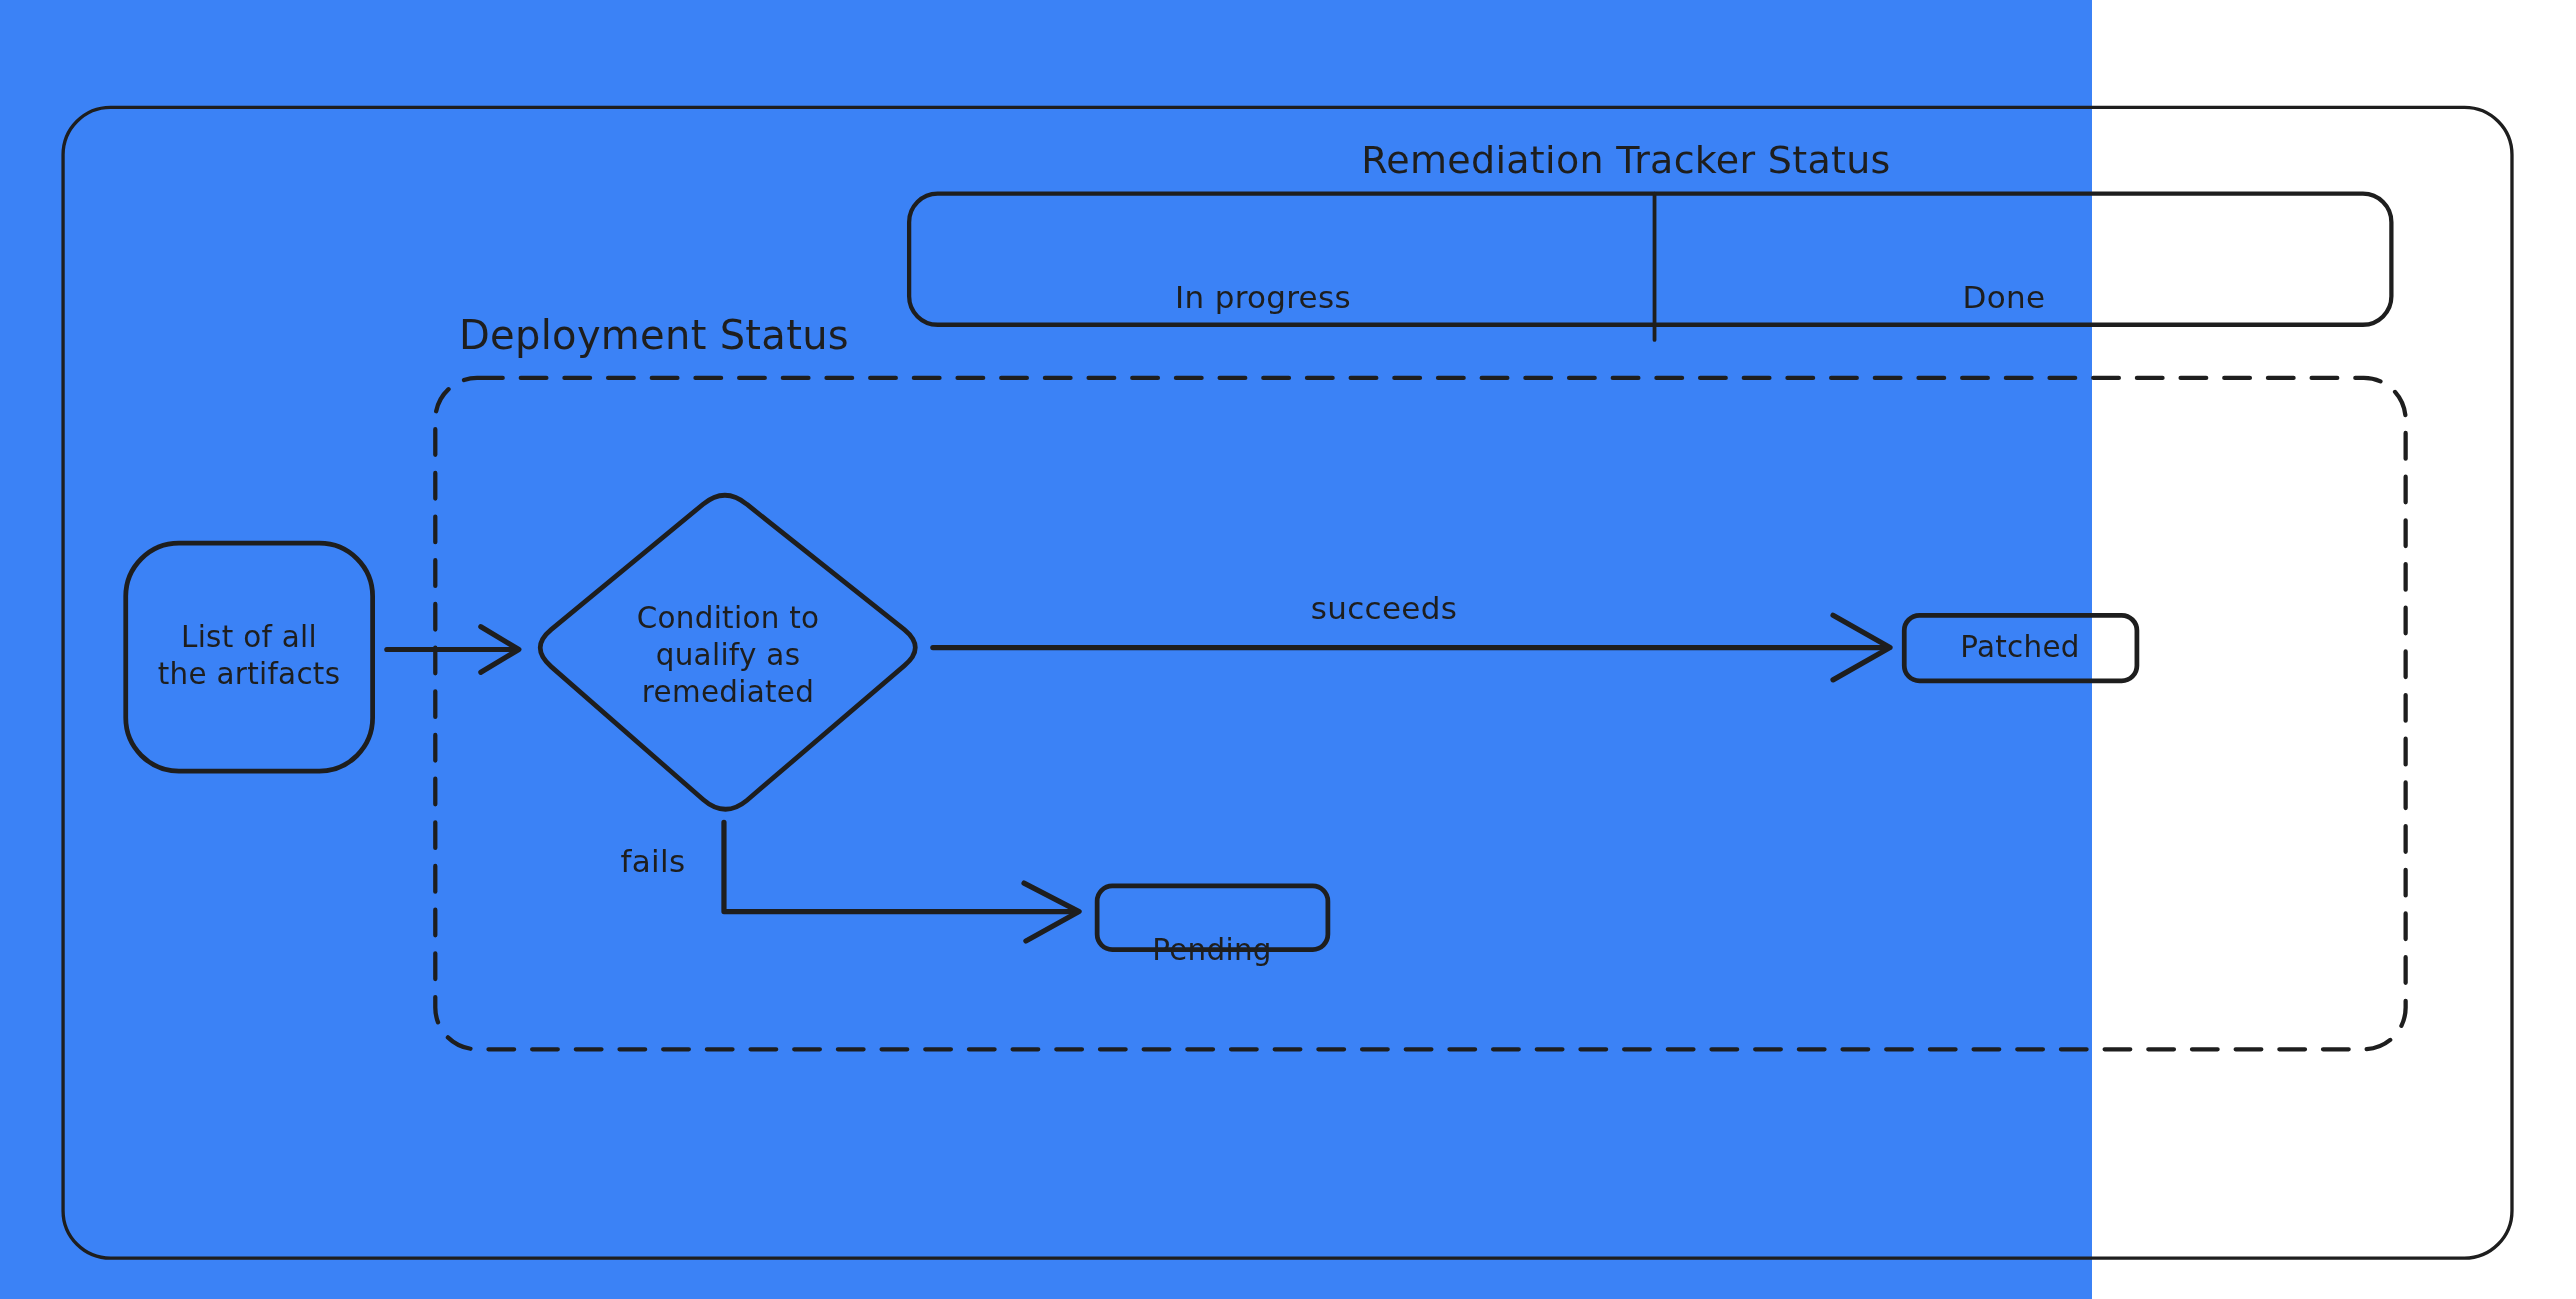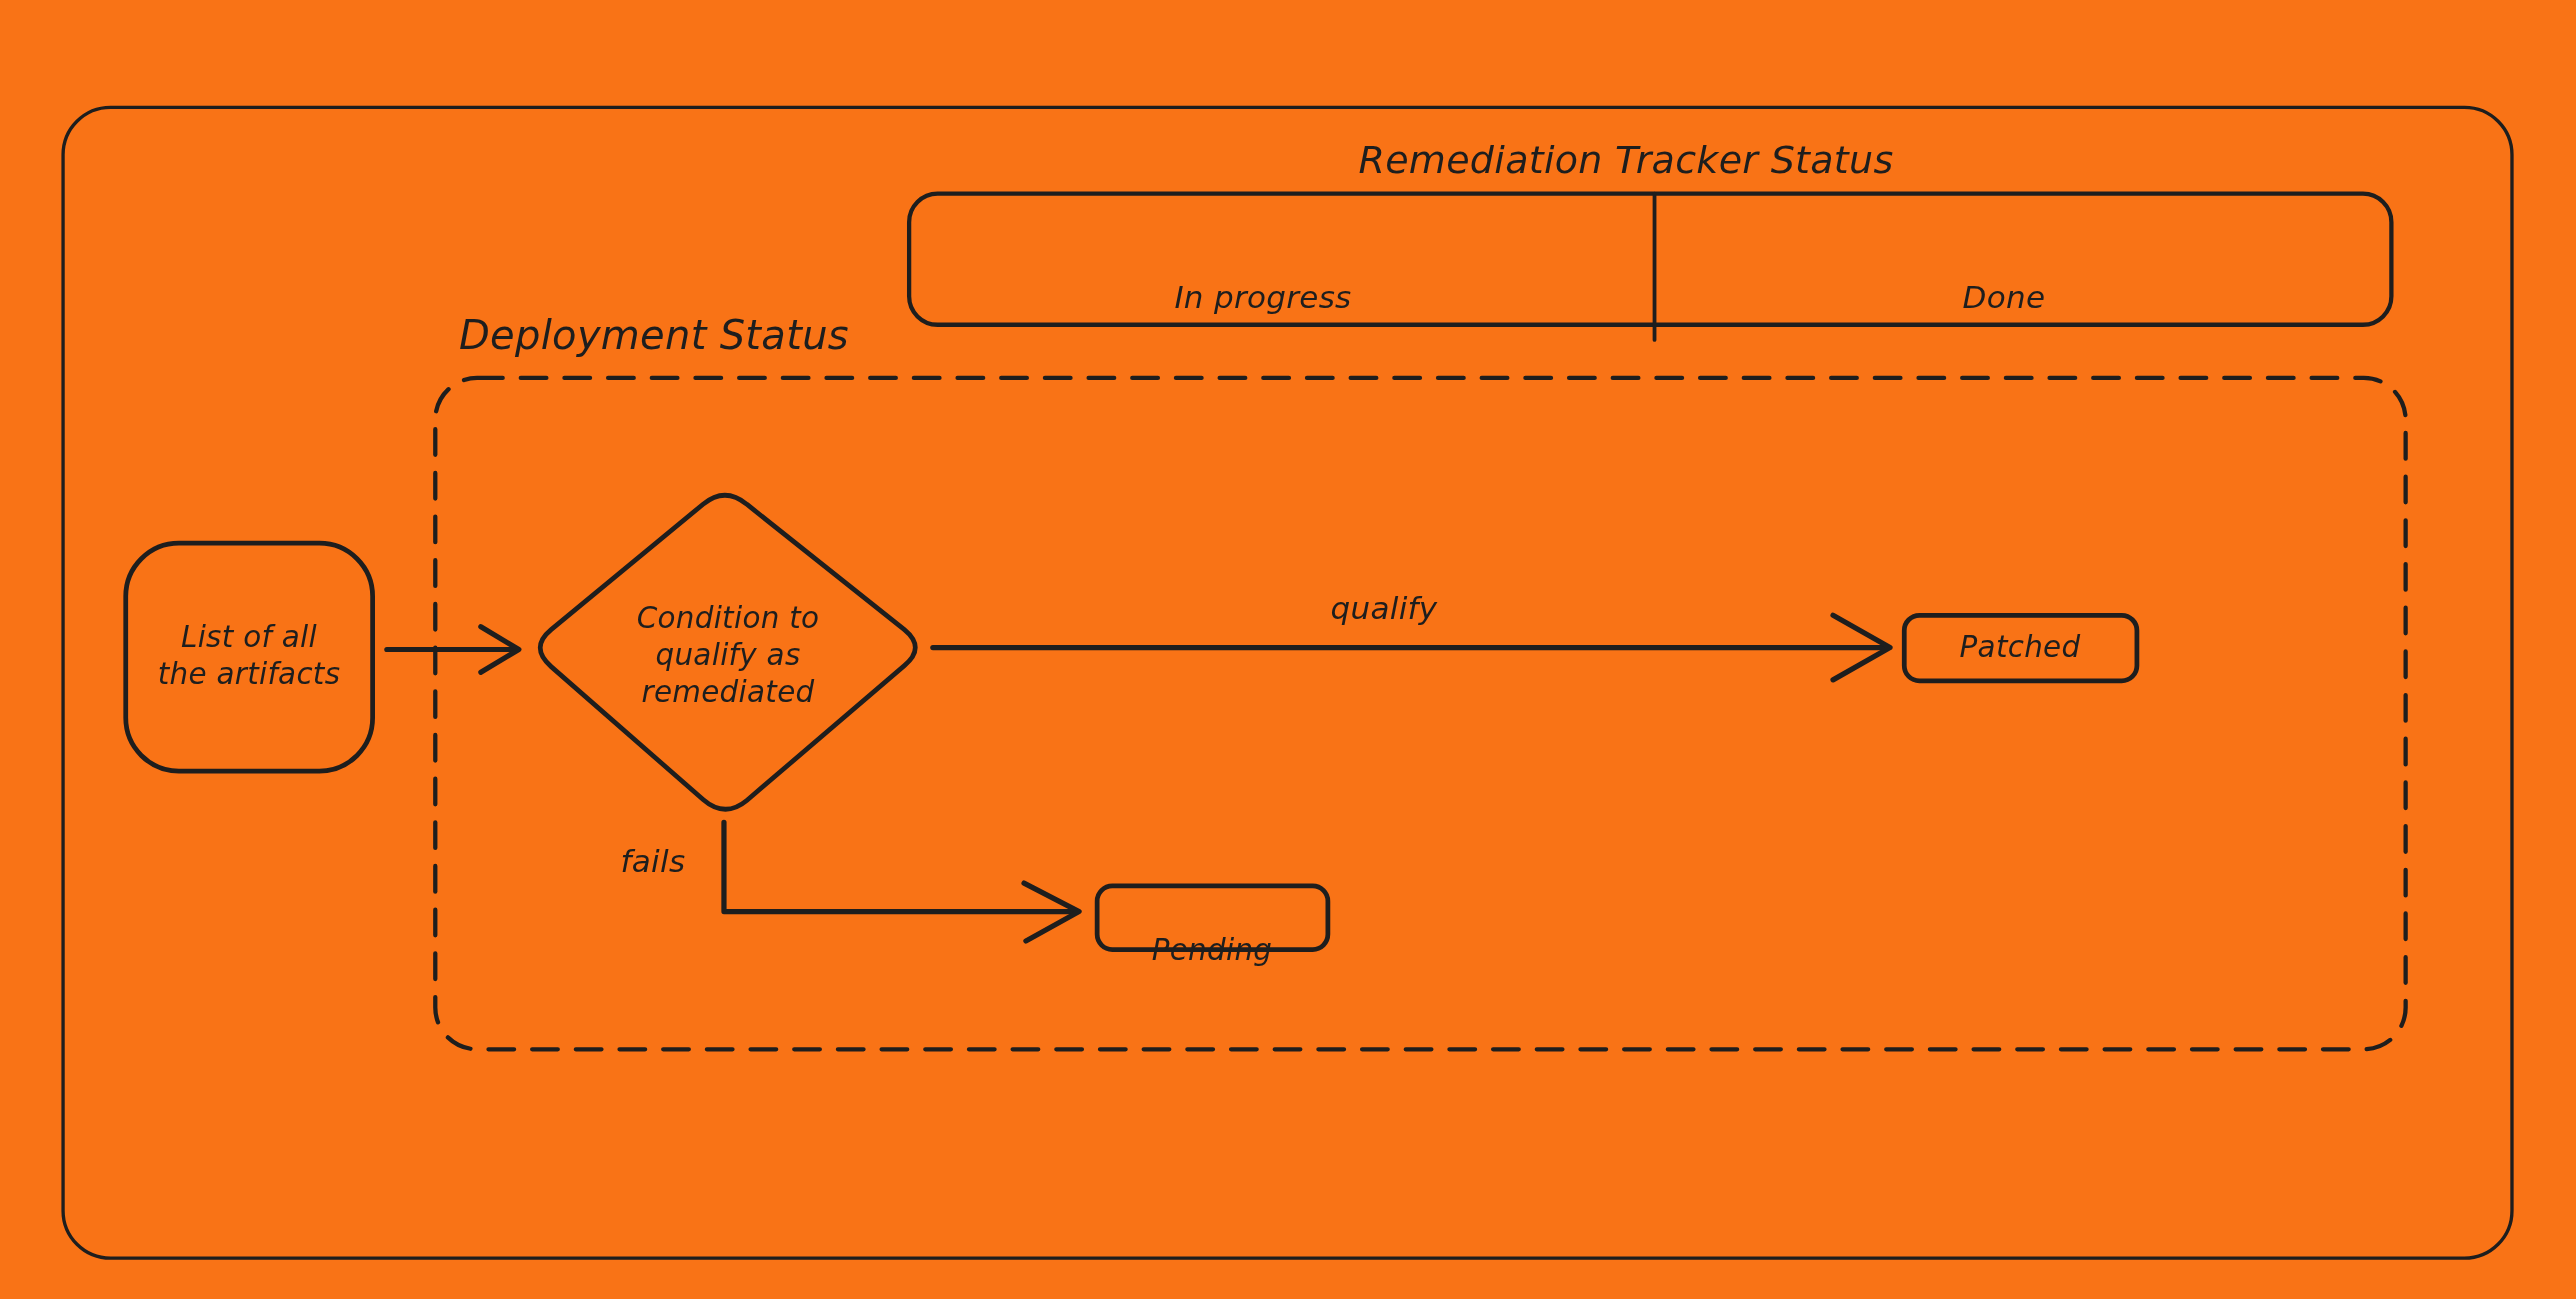--- a/index.html
+++ b/index.html
@@ -6,25 +6,24 @@
     margin: 0;
     padding: 0;
     background: #ffffff;
     width: 2576px;
     height: 1299px;
     overflow: hidden;
     font-family: "DejaVu Sans", sans-serif;
   }
   #canvas {
     position: relative;
-    width: 2576px;
+    width: 2092px;
     height: 1299px;
-    background: #f97316;
+    background: #3b82f6;
     color: #1e1e1e;
-    font-style: italic;
   }
   #shapes {
     position: absolute;
     left: 0;
     top: 0;
     width: 2576px;
     height: 1299px;
   }
   .txt {
     position: absolute;
@@ -101,21 +100,21 @@
     <div>List of all</div>
     <div>the artifacts</div>
   </div>
 
   <div class="txt node-label multiline" style="left:728px; top:655px;">
     <div>Condition to</div>
     <div>qualify as</div>
     <div>remediated</div>
   </div>
 
-  <div class="txt edge-label" style="left:1384px; top:608px;">qualify</div>
+  <div class="txt edge-label" style="left:1384px; top:608px;">succeeds</div>
 
   <div class="txt edge-label" style="left:653px; top:861px;">fails</div>
 
   <div class="txt node-label" style="left:2020px; top:647px;">Patched</div>
 
   <div class="txt node-label" style="left:1212px; top:917px;margin-top:33px;">Pending</div>
 
 </div>
 
 

